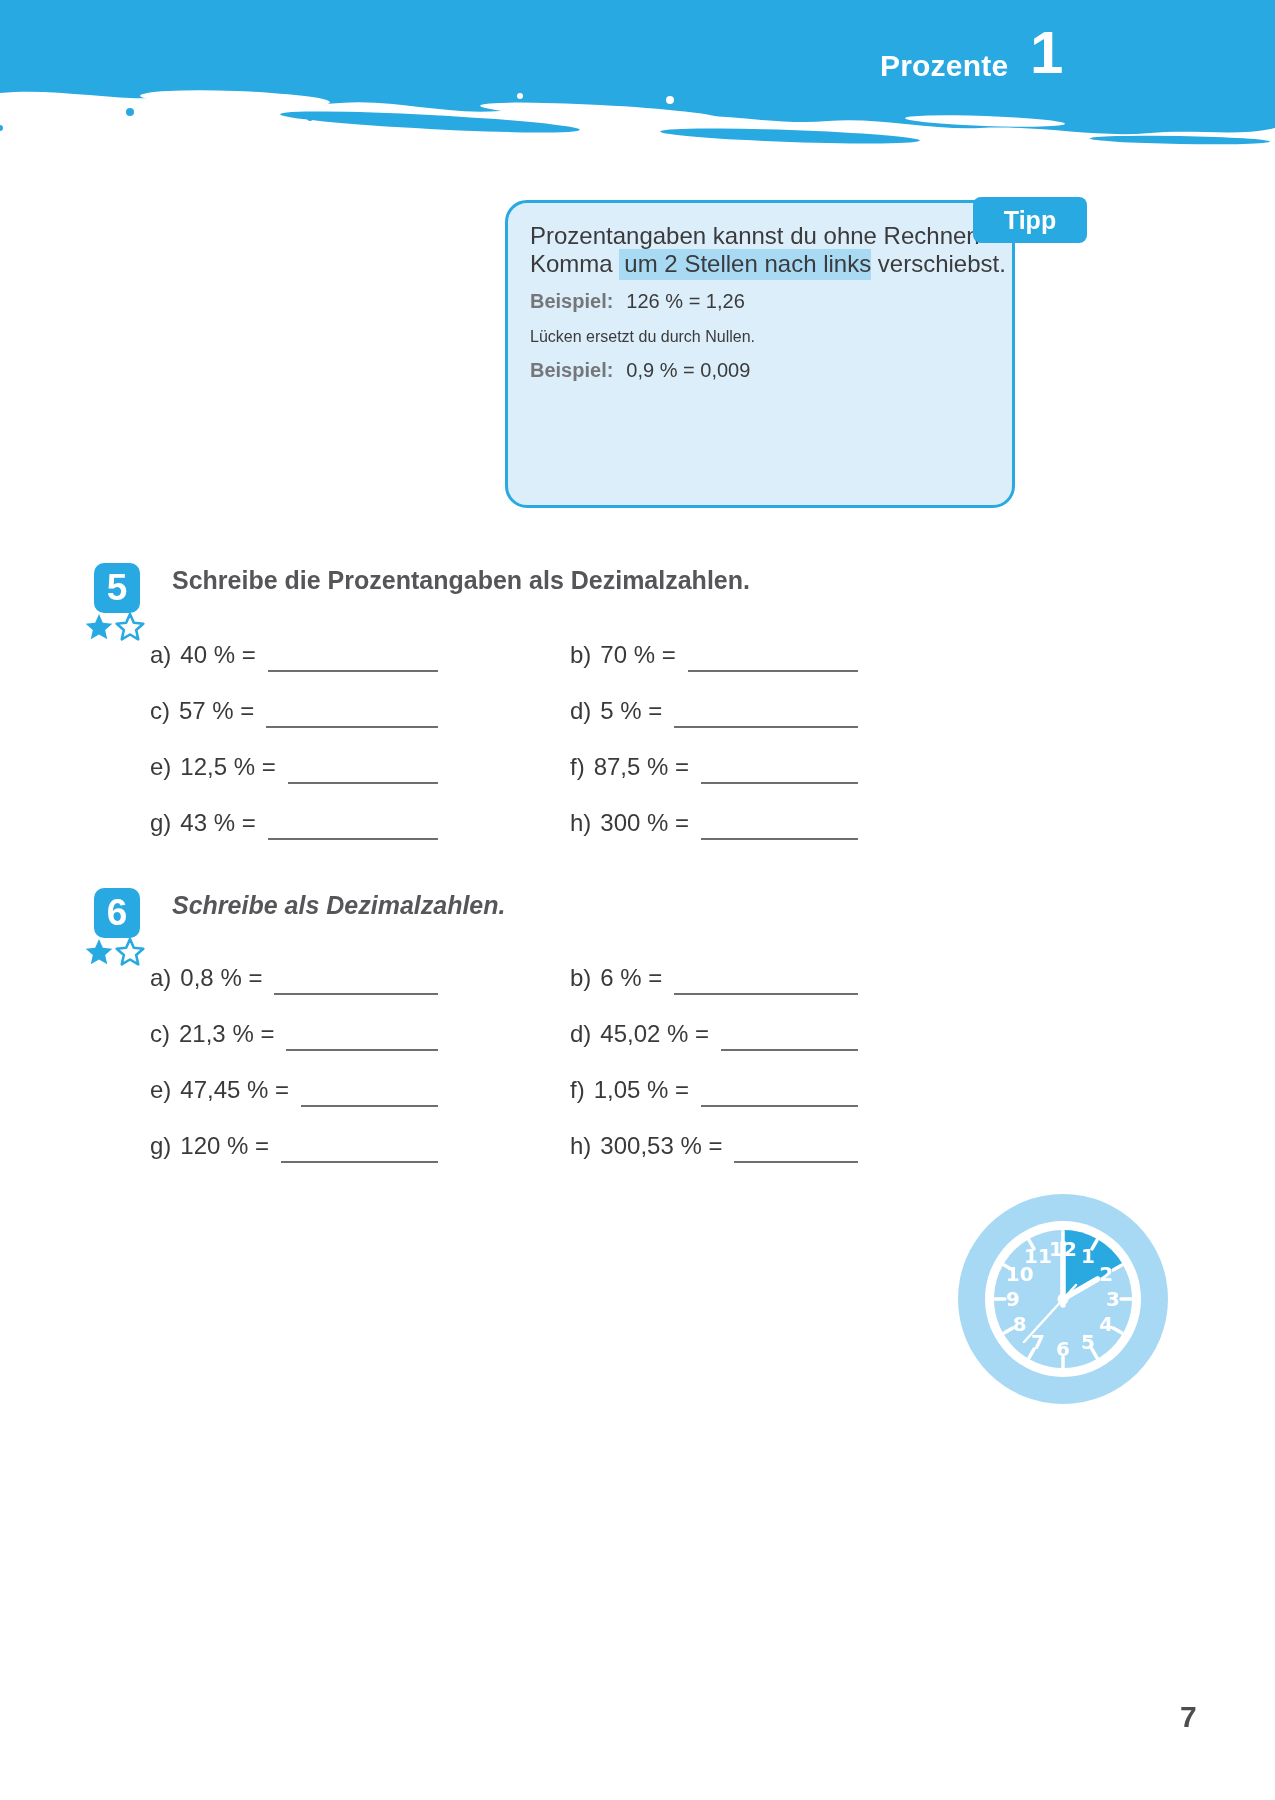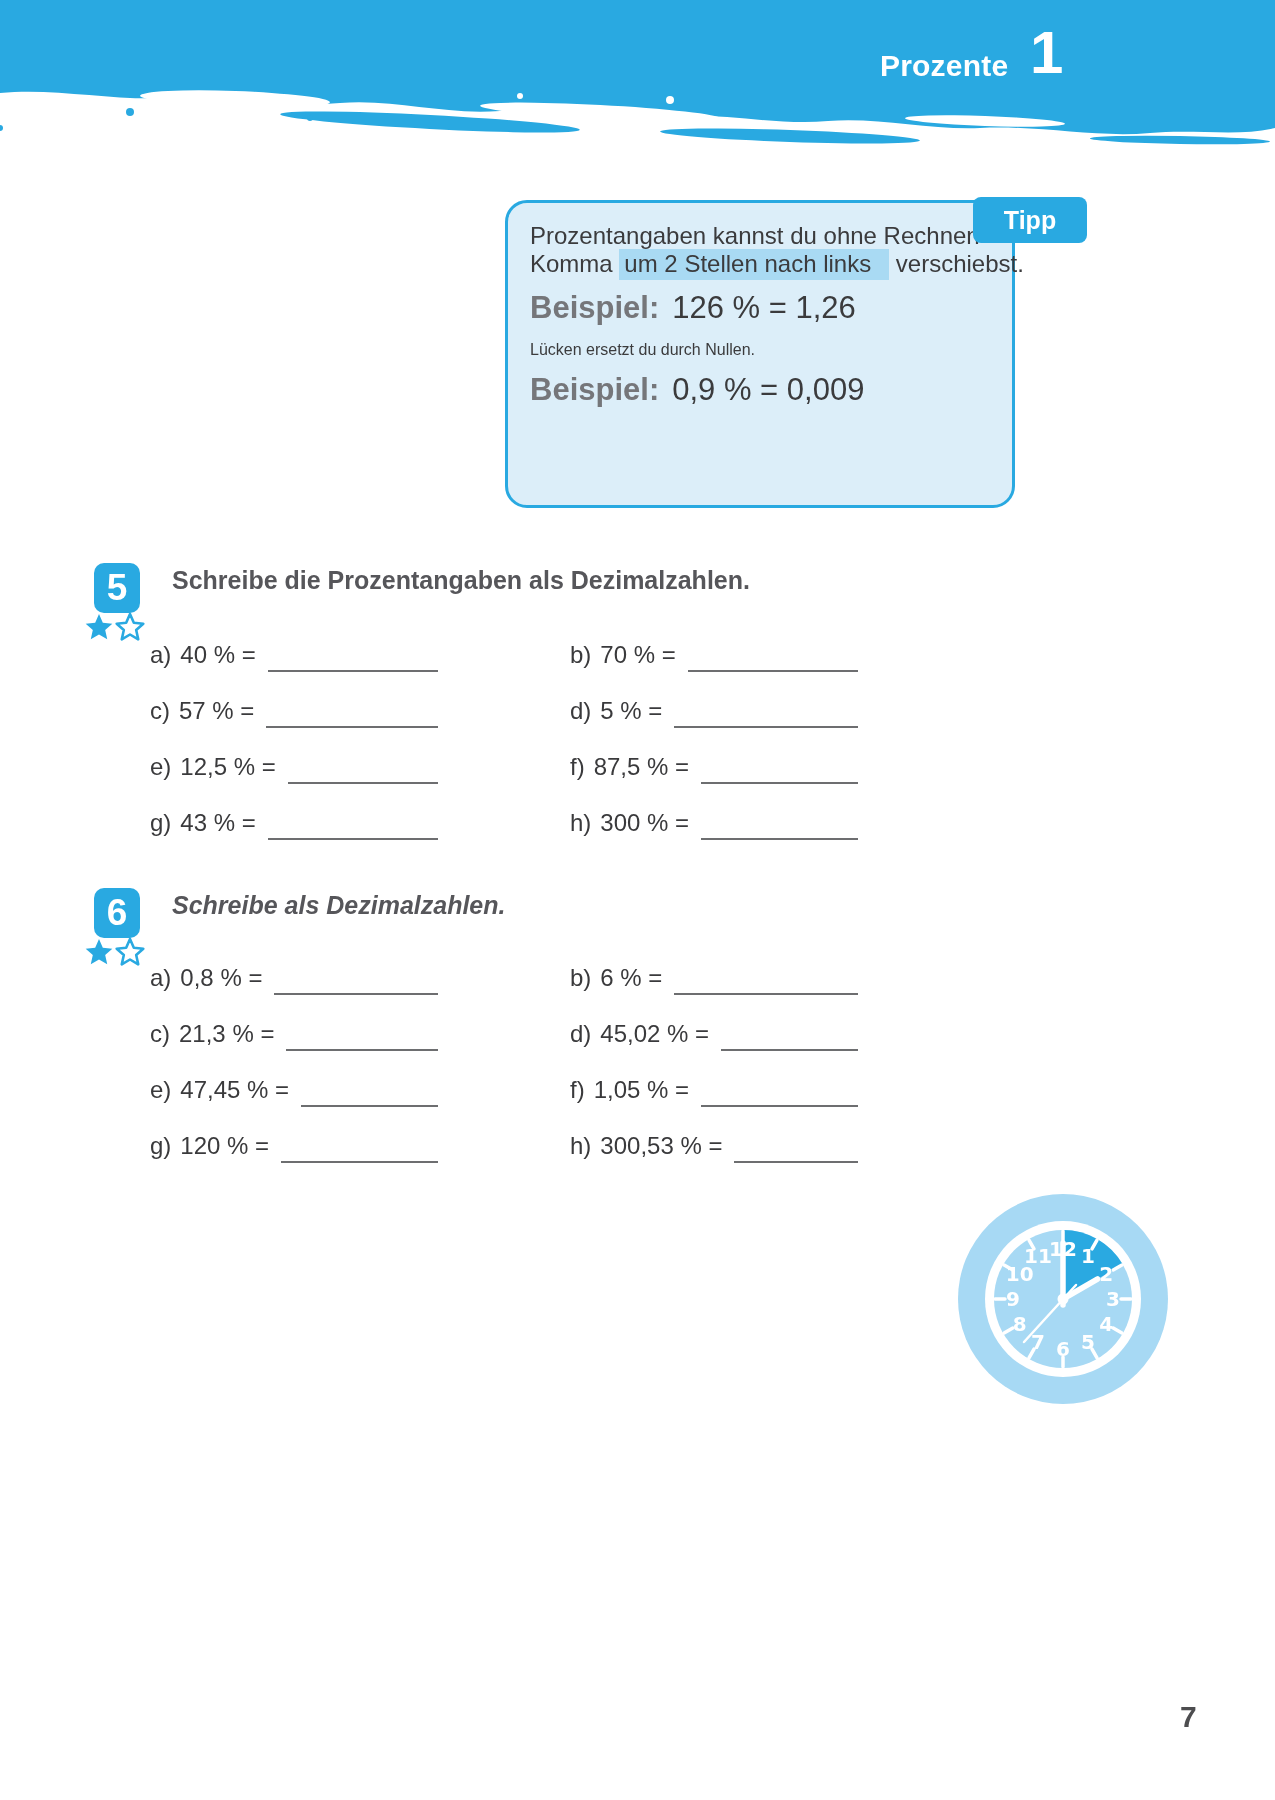--- a/index.html
+++ b/index.html
@@ -11,22 +11,22 @@
   .header-title{position:absolute;left:880px;top:42px;width:160px;color:#fff;
     font-size:30px;font-weight:bold;letter-spacing:.2px;text-align:left;margin-top:7px;}
   .chapter-num{position:absolute;left:1030px;top:18px;color:#fff;
     font-size:60px;font-weight:bold;}
 
   
   .tip{position:absolute;left:505px;top:200px;width:510px;height:308px;
     box-sizing:border-box;background:#dceef9;border:3px solid #29a9e1;
     border-radius:22px;padding:19px 0 0 22px;}
   .tip-line{font-size:24px;line-height:27.5px;color:#3b3b3d;white-space:nowrap;}
-  .hl{background:#a9daf3;padding:1px 18px 3px 5px;}
-  .tip-ex{margin-top:13px;font-size:31px;color:#3b3b3d;white-space:nowrap;}
+  .hl{background:#a9daf3;padding:1px 0 3px 5px;}
+  .tip-ex{margin-top:13px;font-size:20px;color:#3b3b3d;white-space:nowrap;}
   .tip-ex .exlab{font-weight:bold;color:#75767a;margin-right:13px;}
   .tip-note{margin-top:15px;font-size:16px;color:#3b3b3d;white-space:nowrap;}
   .tip-tab{position:absolute;left:973px;top:197px;width:114px;height:46px;
     background:#29a9e1;border-radius:8px;color:#fff;font-size:25px;font-weight:bold;
     display:flex;align-items:center;justify-content:center;z-index:2;}
 
   
   .badge{position:absolute;width:46px;height:50px;background:#29a9e1;border-radius:10px;
     color:#fff;font-size:37px;font-weight:bold;text-align:center;line-height:50px;}
   .ex-title{position:absolute;font-size:25px;font-weight:bold;color:#56565a;text-align:right;}

